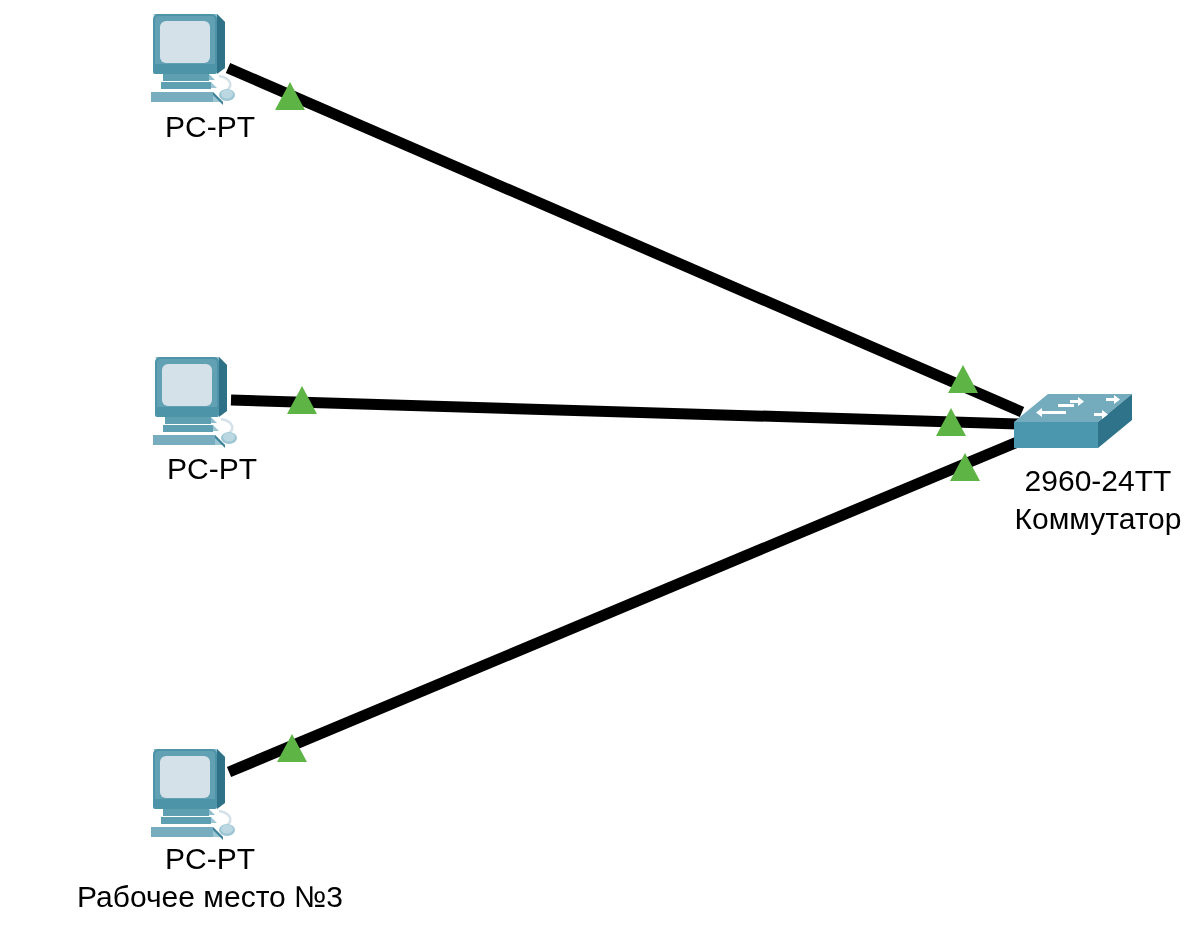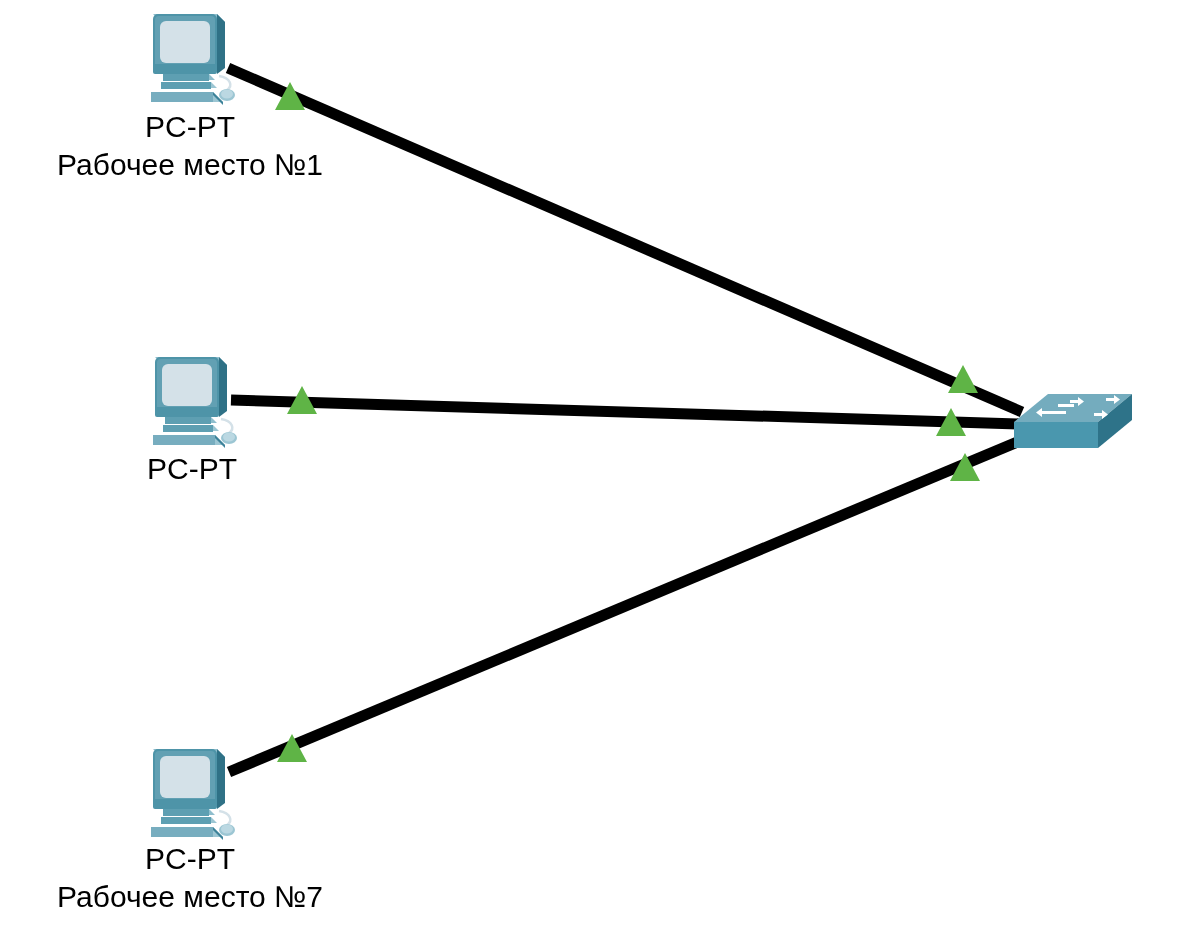--- a/index.html
+++ b/index.html
@@ -24,20 +24,21 @@
   }
   .node-label {
     position: absolute;
     text-align: center;
     color: #000000;
     font-family: "Liberation Sans", sans-serif;
     font-size: 30px;
     line-height: 38px;
     white-space: nowrap;
     user-select: none;
+    margin-left: 20px;
   }
   .label-line {
     display: block;
   }
   .label-centered {
     transform: translateX(-50%);
   }
 </style>
 </head>
 <body>
@@ -141,26 +142,29 @@
         <use href="#status-triangle"></use>
       </g>
       <g transform="translate(965,469)">
         <use href="#status-triangle"></use>
       </g>
     </g>
   </svg>
 
   <div class="node-label label-centered" style="left:190px; top:108px;">
     <span class="label-line">PC-PT</span>
-    <span class="label-line">Рабочее место №1</span>
   </div>
 
   <div class="node-label label-centered" style="left:192px; top:450px;">
     <span class="label-line">PC-PT</span>
   </div>
 
   <div class="node-label label-centered" style="left:190px; top:840px;">
     <span class="label-line">PC-PT</span>
-    <span class="label-line">Рабочее место №7</span>
+    <span class="label-line">Рабочее место №3</span>
   </div>
 
+  <div class="node-label label-centered" style="left:1078px; top:462px;">
+    <span class="label-line">2960-24TT</span>
+    <span class="label-line">Коммутатор</span>
+  </div>
 
 </div>
 
 </body></html>

